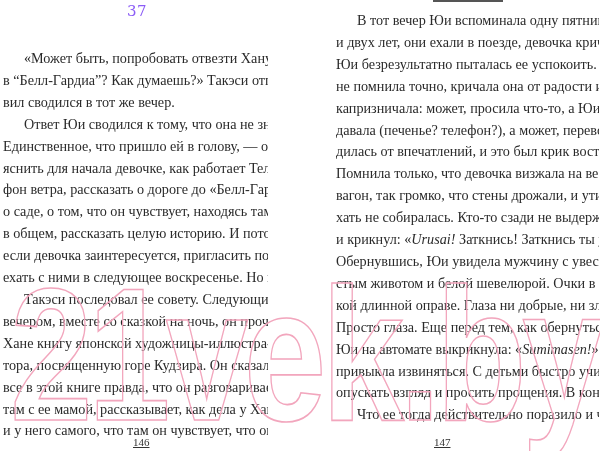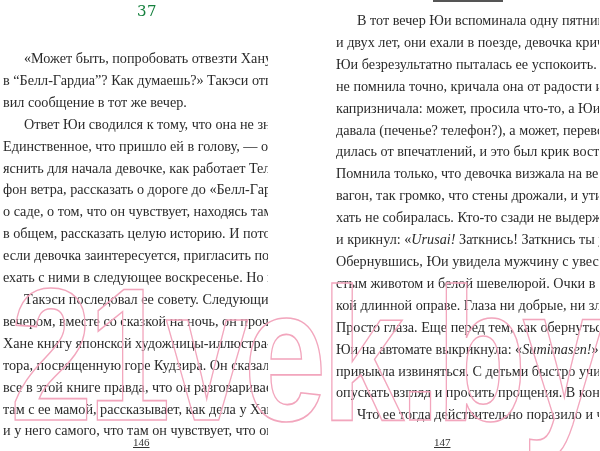--- a/index.html
+++ b/index.html
@@ -8,22 +8,22 @@
     background:#ffffff;
     font-family:"DejaVu Serif", "Liberation Serif", serif;
     color:#2a2a2a;
   }
   .page {
     position:absolute; top:0; height:451px;
   }
   .page-left { left:0; width:300px; }
   .page-right { left:300px; width:300px; }
   .chapter-num {
-    position:absolute; top:2px; left:137px;
-    font-size:15px; color:#15803d; letter-spacing:0.5px;
+    position:absolute; top:2px; left:127px;
+    font-size:15px; color:#8b5cf6; letter-spacing:0.5px;
   }
   .top-bar {
     position:absolute; top:0; left:133px; width:70px; height:2px;
     background:#555;
   }
   .text {
     position:absolute;
     font-family:"Liberation Serif", "DejaVu Serif", serif;
     font-size:14.2px; line-height:21.9px;
     text-align:justify; hyphens:manual;
@@ -47,21 +47,21 @@
   }
 </style>
 </head>
 <body>
 
 <div class="page page-left">
   <div class="chapter-num">37</div>
   <div class="text" id="left-text">
       <span class="ln ind">«Может быть, попробовать отвезти Хану</span>
       <span class="ln">в “Белл-Гардиа”? Как думаешь?» Такэси отпра-</span>
-      <span class="ln last">вил сообщение в тот же вечер.</span>
+      <span class="ln last">вил сводился в тот же вечер.</span>
       <span class="ln ind">Ответ Юи сводился к тому, что она не знает.</span>
       <span class="ln">Единственное, что пришло ей в голову, — объ-</span>
       <span class="ln">яснить для начала девочке, как работает Теле-</span>
       <span class="ln">фон ветра, рассказать о дороге до «Белл-Гардиа»,</span>
       <span class="ln">о саде, о том, что он чувствует, находясь там, —</span>
       <span class="ln">в общем, рассказать целую историю. И потом,</span>
       <span class="ln">если девочка заинтересуется, пригласить по-</span>
       <span class="ln">ехать с ними в следующее воскресенье. Но ни</span>
       <span class="ln ind">Такэси последовал ее совету. Следующим</span>
       <span class="ln">вечером, вместе со сказкой на ночь, он прочитал</span>

